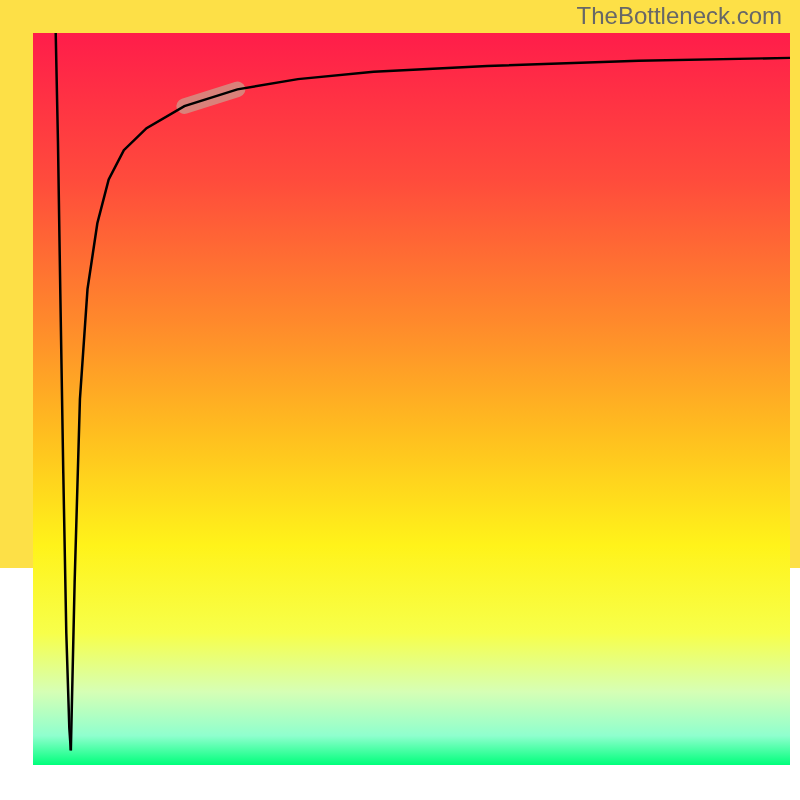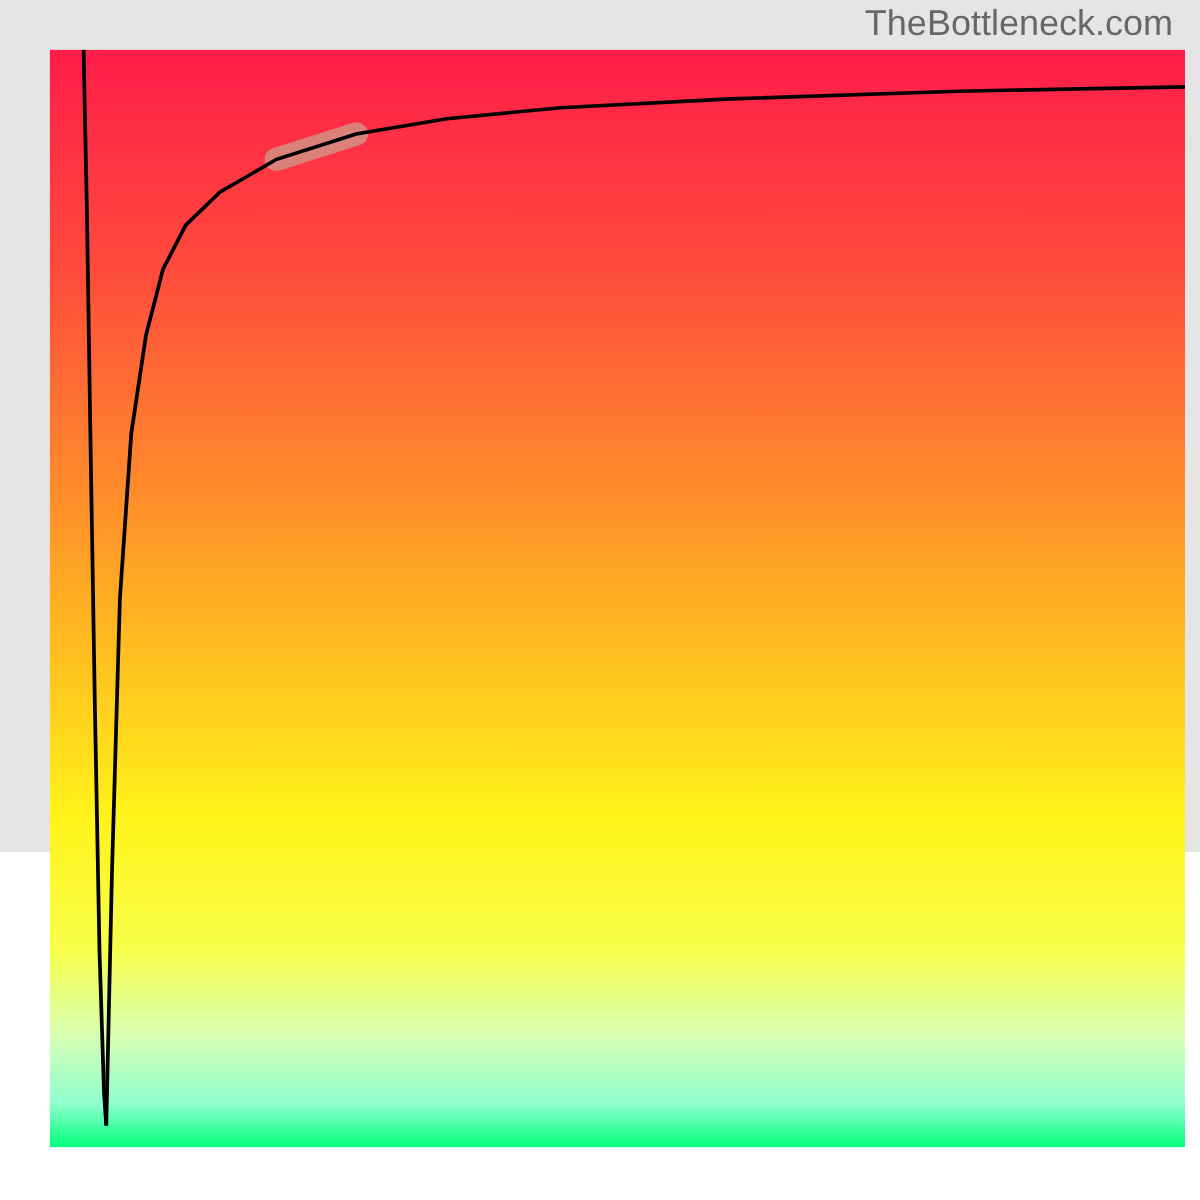--- a/index.html
+++ b/index.html
@@ -6,21 +6,21 @@
     margin: 0;
     padding: 0;
     width: 800px;
     height: 800px;
     overflow: hidden;
   }
   .root {
     position: relative;
     width: 800px;
     height: 568px;
-    background: #e5e5e5;
+    background: #fde047;
   }
   .attribution {
     position: absolute;
     top: 2px;
     right: 18px;
     font-family: Arial, Helvetica, sans-serif;
     font-size: 24px;
     color: #676767;
     letter-spacing: 0px;
   }

